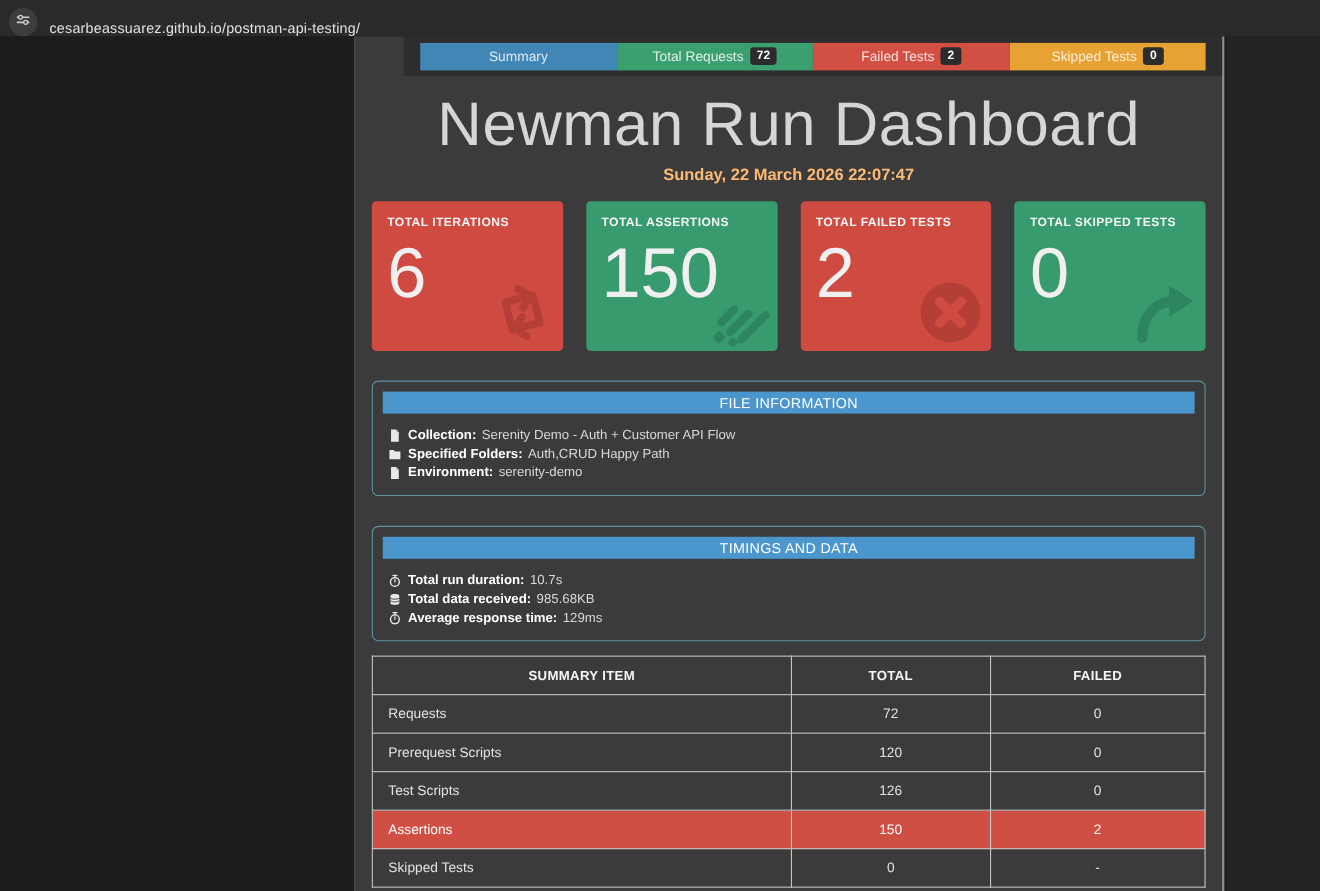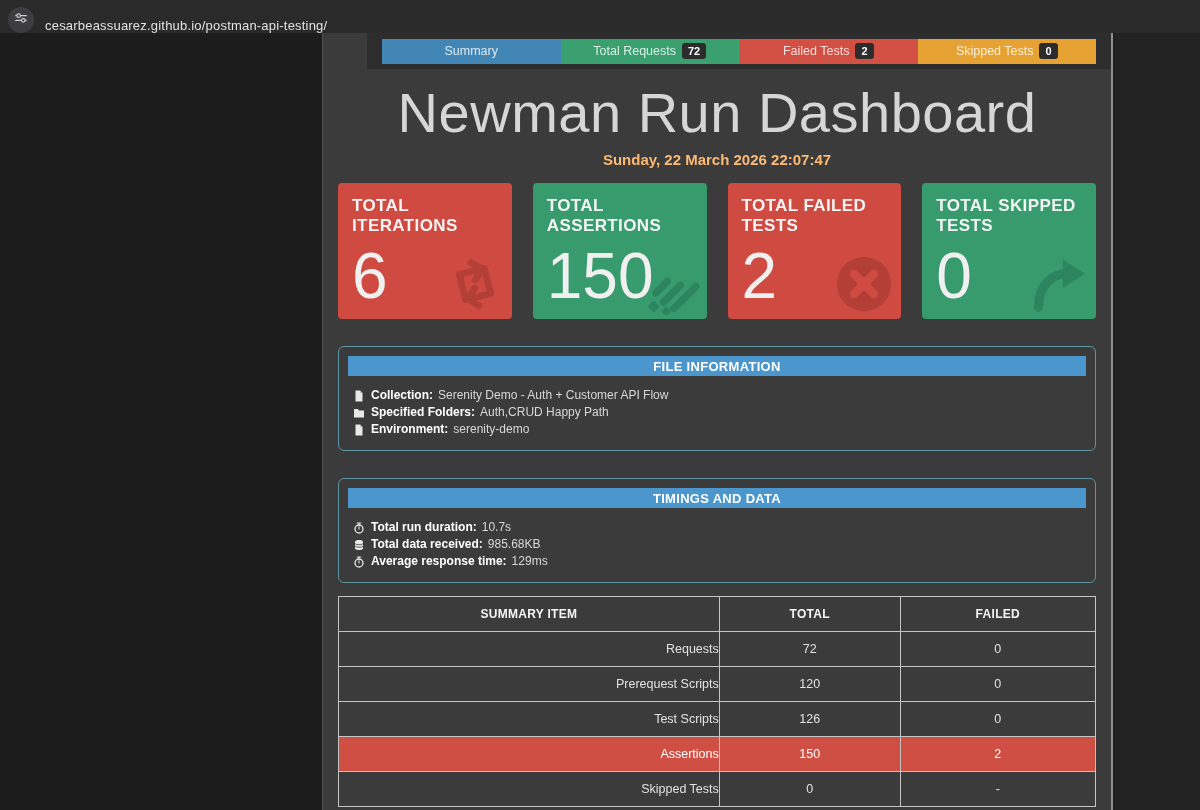--- a/index.html
+++ b/index.html
@@ -55,52 +55,52 @@
     margin-top:6px; text-align:center; color:#fdba74;
     font-size:15px; font-weight:bold;
   }
 
   
   .cards { display:flex; gap:21px; margin-top:15px; }
   .card {
     flex:1; height:136px; border-radius:4px; position:relative;
     padding:13px 14px; overflow:hidden; color:#fff;
   }
-  .card-label { font-size:17px; font-weight:bold; letter-spacing:.4px; color:#f4f4f4; }
+  .card-label { font-size:11px; font-weight:bold; letter-spacing:.4px; color:#f4f4f4; }
   .card-value { font-size:64px; font-weight:200; color:#f0f0f0; margin-top:8px; line-height:1; }
   .watermark { position:absolute; right:6px; bottom:4px; width:62px; height:62px; }
   .card--red  .watermark { color:#b33f36; }
   .card--green .watermark { color:#2d8560; }
   .card--red  .x-cut { stroke:#cf4a40; }
 
   
   .panel {
     margin-top:27px; border:1px solid #5e93a2; border-radius:6px;
     padding:9px 9px 14px 9px; background:transparent;
   }
   .panel-header {
     height:20px; background:#4b96cd; display:flex; align-items:center; justify-content:center;
-    color:#fff; font-size:13px; font-weight:700; letter-spacing:.3px;
+    color:#fff; font-size:13px; font-weight:400; letter-spacing:.3px;
   }
   .panel-rows { margin-top:9px; padding-left:5px; }
   .panel-row { display:flex; align-items:flex-end; height:17px; font-size:12px; color:#d8d8d8; }
   .panel-row .p-icon { width:12px; height:12px; margin-right:6px; flex:0 0 auto; }
   .panel-row b { color:#ffffff; margin-right:5px; font-weight:bold; }
 
   
   table.summary {
     margin-top:13px; width:100%; border-collapse:collapse;
     border:1px solid #c4c4c4;
   }
   table.summary th, table.summary td { border:1px solid #c4c4c4; height:35px; }
   table.summary th {
     color:#f5f5f5; font-size:12px; font-weight:bold; text-align:center; letter-spacing:.3px;
   }
   table.summary td { color:#e2e2e2; font-size:12.5px; }
-  td.item-cell { text-align:right; padding-left:14px; }
+  td.item-cell { text-align:left; padding-left:14px; }
   td.num-cell  { text-align:center; }
   col.c1 { width:50.3%; } col.c2 { width:23.9%; } col.c3 { width:25.8%; }
   tr.highlight td { background:#d04f44; color:#fff; }
 </style>
 </head>
 <body>
 
 <div class="canvas">
 
   <div class="chrome">

